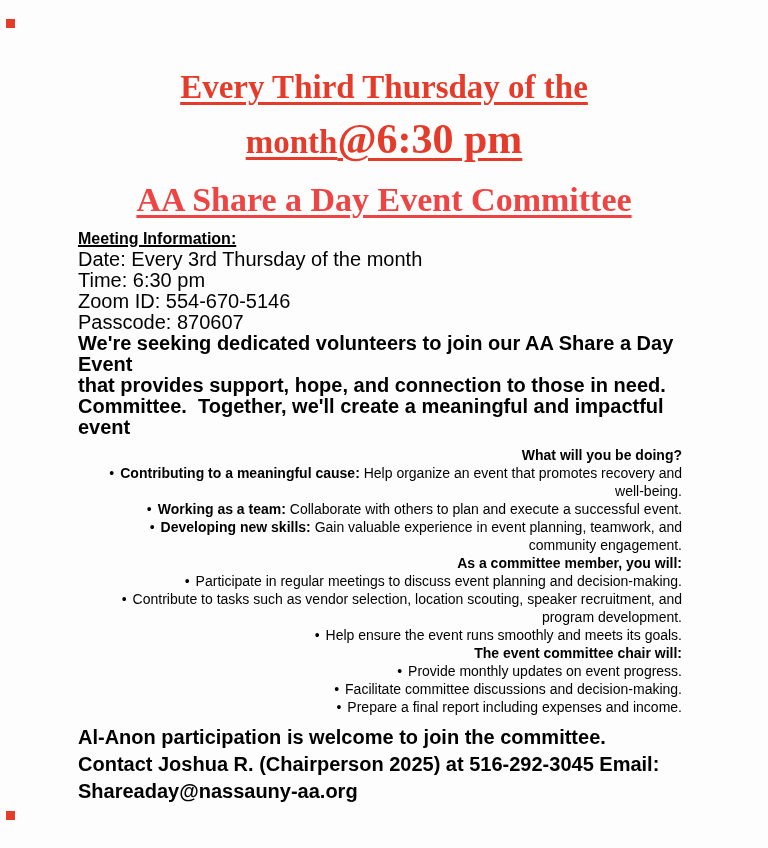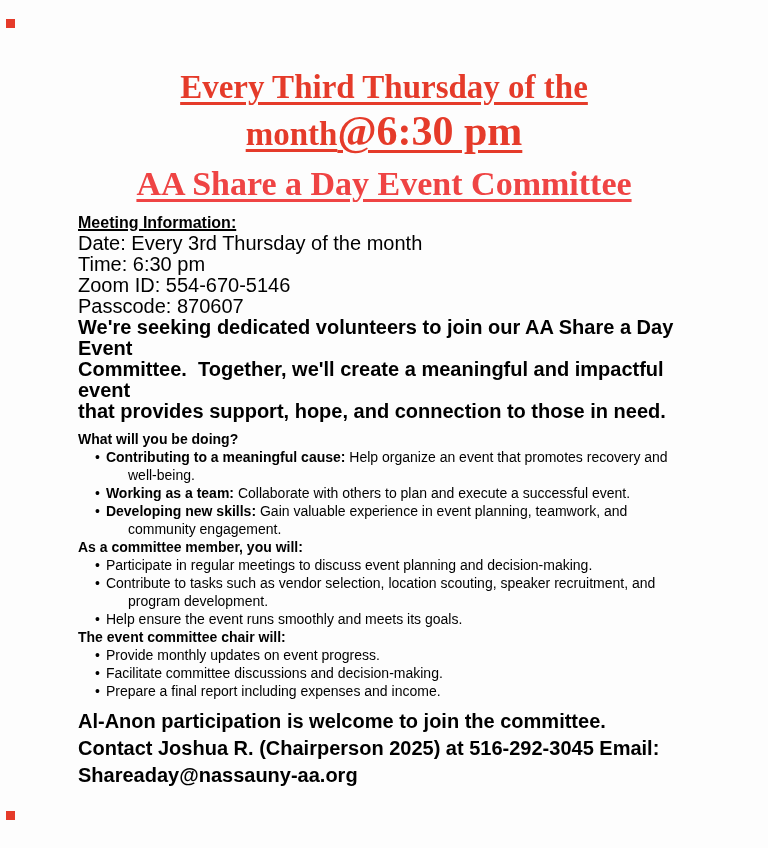--- a/index.html
+++ b/index.html
@@ -12,32 +12,32 @@
   .red-mark{position:absolute; left:6px; width:9px; height:9px; background:var(--red);}
   .red-mark.top{top:19px;}
   .red-mark.bottom{top:811px;}
 
   .titles{
     padding-top:64px; text-align:center; font-weight:700;
     font-family:"Liberation Serif","DejaVu Serif",serif;
   }
   .t1{font-size:33px; line-height:46px; color:var(--red);
       text-decoration:underline; text-decoration-thickness:3px; text-underline-offset:4px;}
-  .t2{line-height:42px; color:var(--red);}
+  .t2{line-height:58px; color:var(--red);}
   .t2-small{font-size:33px; text-decoration:underline; text-decoration-thickness:3px; text-underline-offset:4px;}
   .t2-large{font-size:42px; text-decoration:underline; text-decoration-thickness:3px; text-underline-offset:5px;}
   .t3,.t4{font-size:34px; line-height:45px; color:#ef4444;
       text-decoration:underline; text-decoration-thickness:3px; text-underline-offset:4px;}
 
   .doc-body{margin:6px 86px 0 78px;}
   .mi-heading{font-weight:700; font-size:16px; line-height:21px;
       text-decoration:underline; text-decoration-thickness:1.5px;}
   .mi-line{font-size:20px; line-height:21px;}
   .intro{font-weight:700; font-size:20px; line-height:21px;}
-  #sections{margin-top:8px;}
+  #sections{margin-top:8px;text-align:right;}
   .section-heading{font-weight:700; font-size:14px; line-height:18px;}
   .bullet{font-size:14px; line-height:18px; margin-left:17px; padding-left:33px; text-indent:-33px;}
   .glyph{padding-right:6px;}
   .lead{font-weight:700;}
   .contact{margin-top:8px; font-weight:700; font-size:20px; line-height:27px;}
 </style>
 </head>
 <body>
 
 <div class="page">
@@ -54,22 +54,22 @@
     <div class="mi-heading">Meeting Information:</div>
     <div id="mi-lines">
         <div class="mi-line">Date: Every 3rd Thursday of the month</div>
         <div class="mi-line">Time: 6:30 pm</div>
         <div class="mi-line">Zoom ID: 554-670-5146</div>
         <div class="mi-line">Passcode: 870607</div>
       </div>
 
     <div class="intro" id="intro">
         <div class="intro-line">We're seeking dedicated volunteers to join our AA Share a Day Event</div>
+        <div class="intro-line">that provides support, hope, and connection to those in need.</div>
         <div class="intro-line">Committee.&nbsp; Together, we'll create a meaningful and impactful event</div>
-        <div class="intro-line">that provides support, hope, and connection to those in need.</div>
       </div>
 
     <div id="sections">
         <section>
           <div class="section-heading">What will you be doing?</div>
           <div class="bullet"><span class="glyph">•</span><span class="lead">Contributing to a meaningful cause:</span><span> Help organize an event that promotes recovery and well-being.</span></div>
           <div class="bullet"><span class="glyph">•</span><span class="lead">Working as a team:</span><span> Collaborate with others to plan and execute a successful event.</span></div>
           <div class="bullet"><span class="glyph">•</span><span class="lead">Developing new skills:</span><span> Gain valuable experience in event planning, teamwork, and community engagement.</span></div>
         </section>
         <section>

